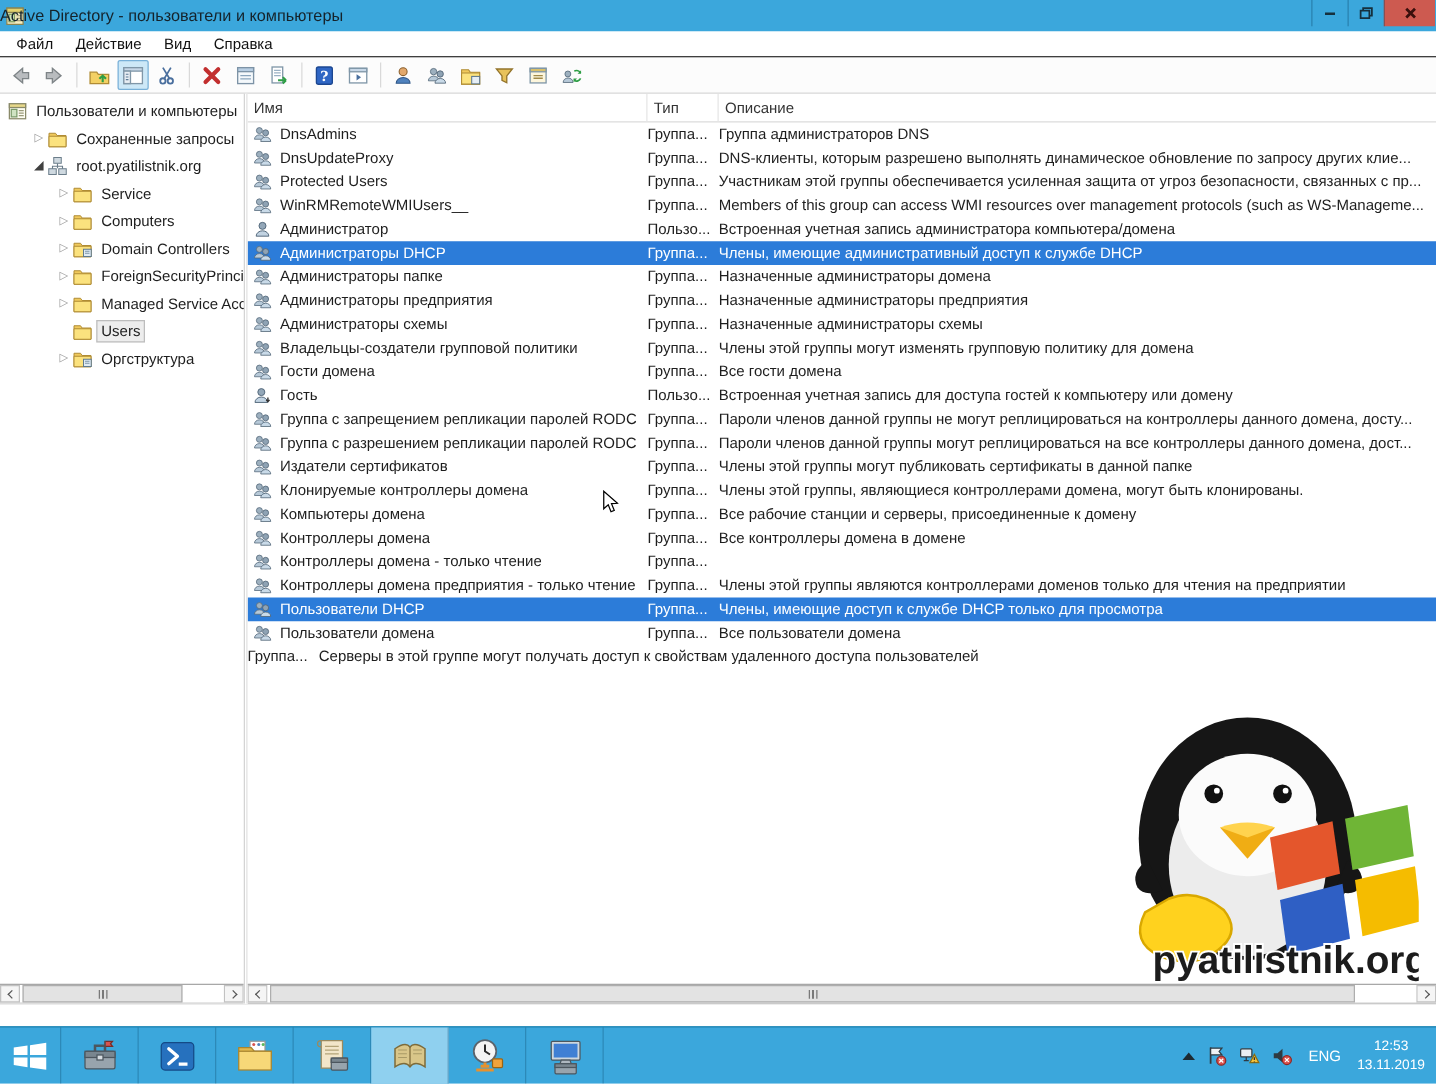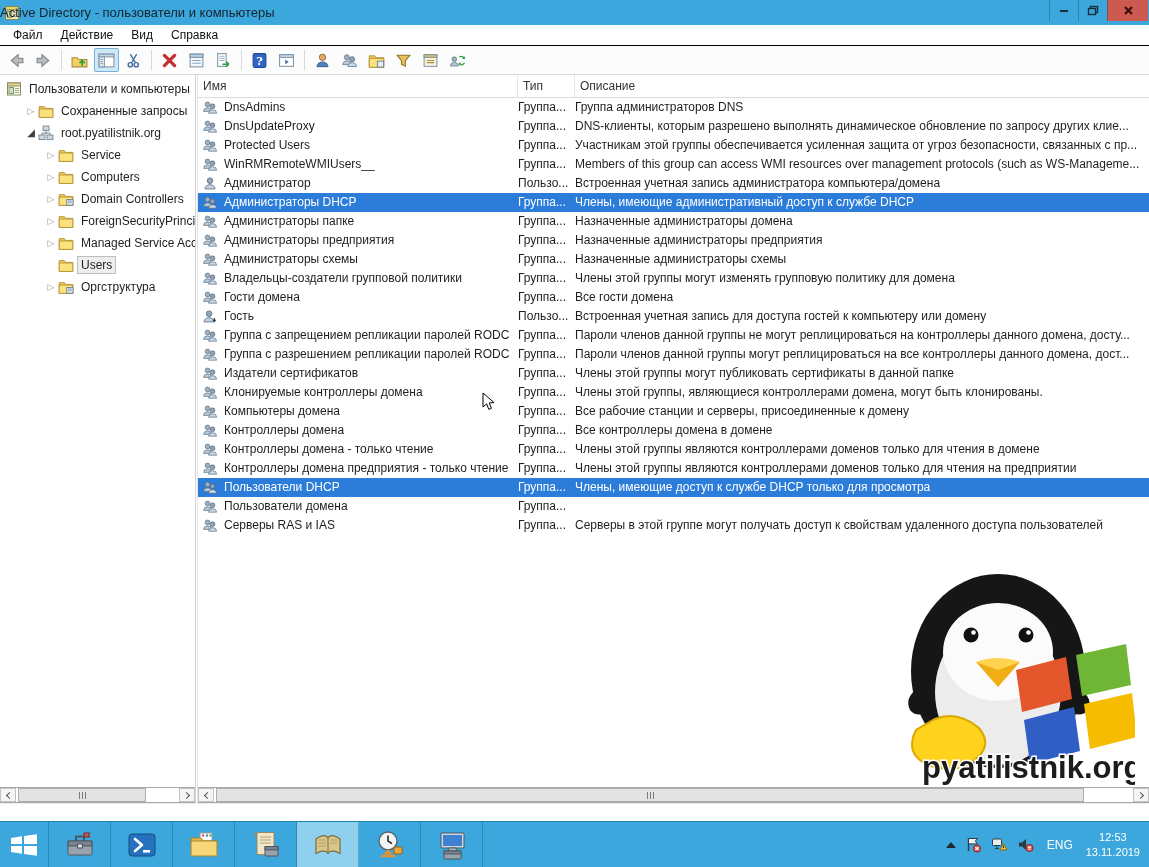--- a/index.html
+++ b/index.html
@@ -685,21 +685,20 @@
                   <svg viewBox="0 0 18 16">
                     <circle cx="6.2" cy="4.6" r="2.7" fill="#9db0bf" stroke="#54687a" stroke-width="0.7"></circle>
                     <path d="M1.8 12.4a4.5 4 0 0 1 9 0z" fill="#b7c9d8" stroke="#54687a" stroke-width="0.7"></path>
                     <circle cx="11.8" cy="6.6" r="2.7" fill="#8fa3b4" stroke="#4c6072" stroke-width="0.7"></circle>
                     <path d="M7.4 14.4a4.5 4 0 0 1 9 0z" fill="#c9dae8" stroke="#4c6072" stroke-width="0.7"></path>
                   </svg>
                 </span>
                 <span class="rtext" style="overflow:hidden">Контроллеры домена - только чтение</span>
               </span>
               <span class="cell type">Группа...</span>
-              <span class="cell desc">Члены этой группы являются контроллерами доменов только для чтения в домене</span>
             </div>
             <div class="lrow">
               <span class="cell name">
                 <span class="ricon">
                   <svg viewBox="0 0 18 16">
                     <circle cx="6.2" cy="4.6" r="2.7" fill="#9db0bf" stroke="#54687a" stroke-width="0.7"></circle>
                     <path d="M1.8 12.4a4.5 4 0 0 1 9 0z" fill="#b7c9d8" stroke="#54687a" stroke-width="0.7"></path>
                     <circle cx="11.8" cy="6.6" r="2.7" fill="#8fa3b4" stroke="#4c6072" stroke-width="0.7"></circle>
                     <path d="M7.4 14.4a4.5 4 0 0 1 9 0z" fill="#c9dae8" stroke="#4c6072" stroke-width="0.7"></path>
                   </svg>
@@ -730,33 +729,23 @@
                   <svg viewBox="0 0 18 16">
                     <circle cx="6.2" cy="4.6" r="2.7" fill="#9db0bf" stroke="#54687a" stroke-width="0.7"></circle>
                     <path d="M1.8 12.4a4.5 4 0 0 1 9 0z" fill="#b7c9d8" stroke="#54687a" stroke-width="0.7"></path>
                     <circle cx="11.8" cy="6.6" r="2.7" fill="#8fa3b4" stroke="#4c6072" stroke-width="0.7"></circle>
                     <path d="M7.4 14.4a4.5 4 0 0 1 9 0z" fill="#c9dae8" stroke="#4c6072" stroke-width="0.7"></path>
                   </svg>
                 </span>
                 <span class="rtext" style="overflow:hidden">Пользователи домена</span>
               </span>
               <span class="cell type">Группа...</span>
-            </div>
-            <div class="lrow">
-              <span class="cell name">
-                <span class="ricon">
-                  <svg viewBox="0 0 18 16">
-                    <circle cx="6.2" cy="4.6" r="2.7" fill="#9db0bf" stroke="#54687a" stroke-width="0.7"></circle>
-                    <path d="M1.8 12.4a4.5 4 0 0 1 9 0z" fill="#b7c9d8" stroke="#54687a" stroke-width="0.7"></path>
-                    <circle cx="11.8" cy="6.6" r="2.7" fill="#8fa3b4" stroke="#4c6072" stroke-width="0.7"></circle>
-                    <path d="M7.4 14.4a4.5 4 0 0 1 9 0z" fill="#c9dae8" stroke="#4c6072" stroke-width="0.7"></path>
-                  </svg>
-                </span>
-                <span class="rtext" style="overflow:hidden">Серверы RAS и IAS</span>
-              </span>
+              <span class="cell desc">Все пользователи домена</span>
+            </div>
+            <div class="lrow">
               <span class="cell type">Группа...</span>
               <span class="cell desc">Серверы в этой группе могут получать доступ к свойствам удаленного доступа пользователей</span>
             </div>
             <svg class="watermark" viewBox="0 0 235 238">
             <ellipse cx="98" cy="103" rx="87" ry="97" fill="#161616"></ellipse>
             <path d="M18 120 Q4 130 10 142 Q16 150 30 144" fill="#161616"></path>
             <path d="M178 120 Q194 130 188 142 Q182 150 168 144" fill="#161616"></path>
             <ellipse cx="98" cy="124" rx="63" ry="73" fill="#ececec"></ellipse>
             <ellipse cx="98" cy="84" rx="55" ry="49" fill="#fbfbfb"></ellipse>
             <circle cx="71" cy="67" r="7.5" fill="#111"></circle>

